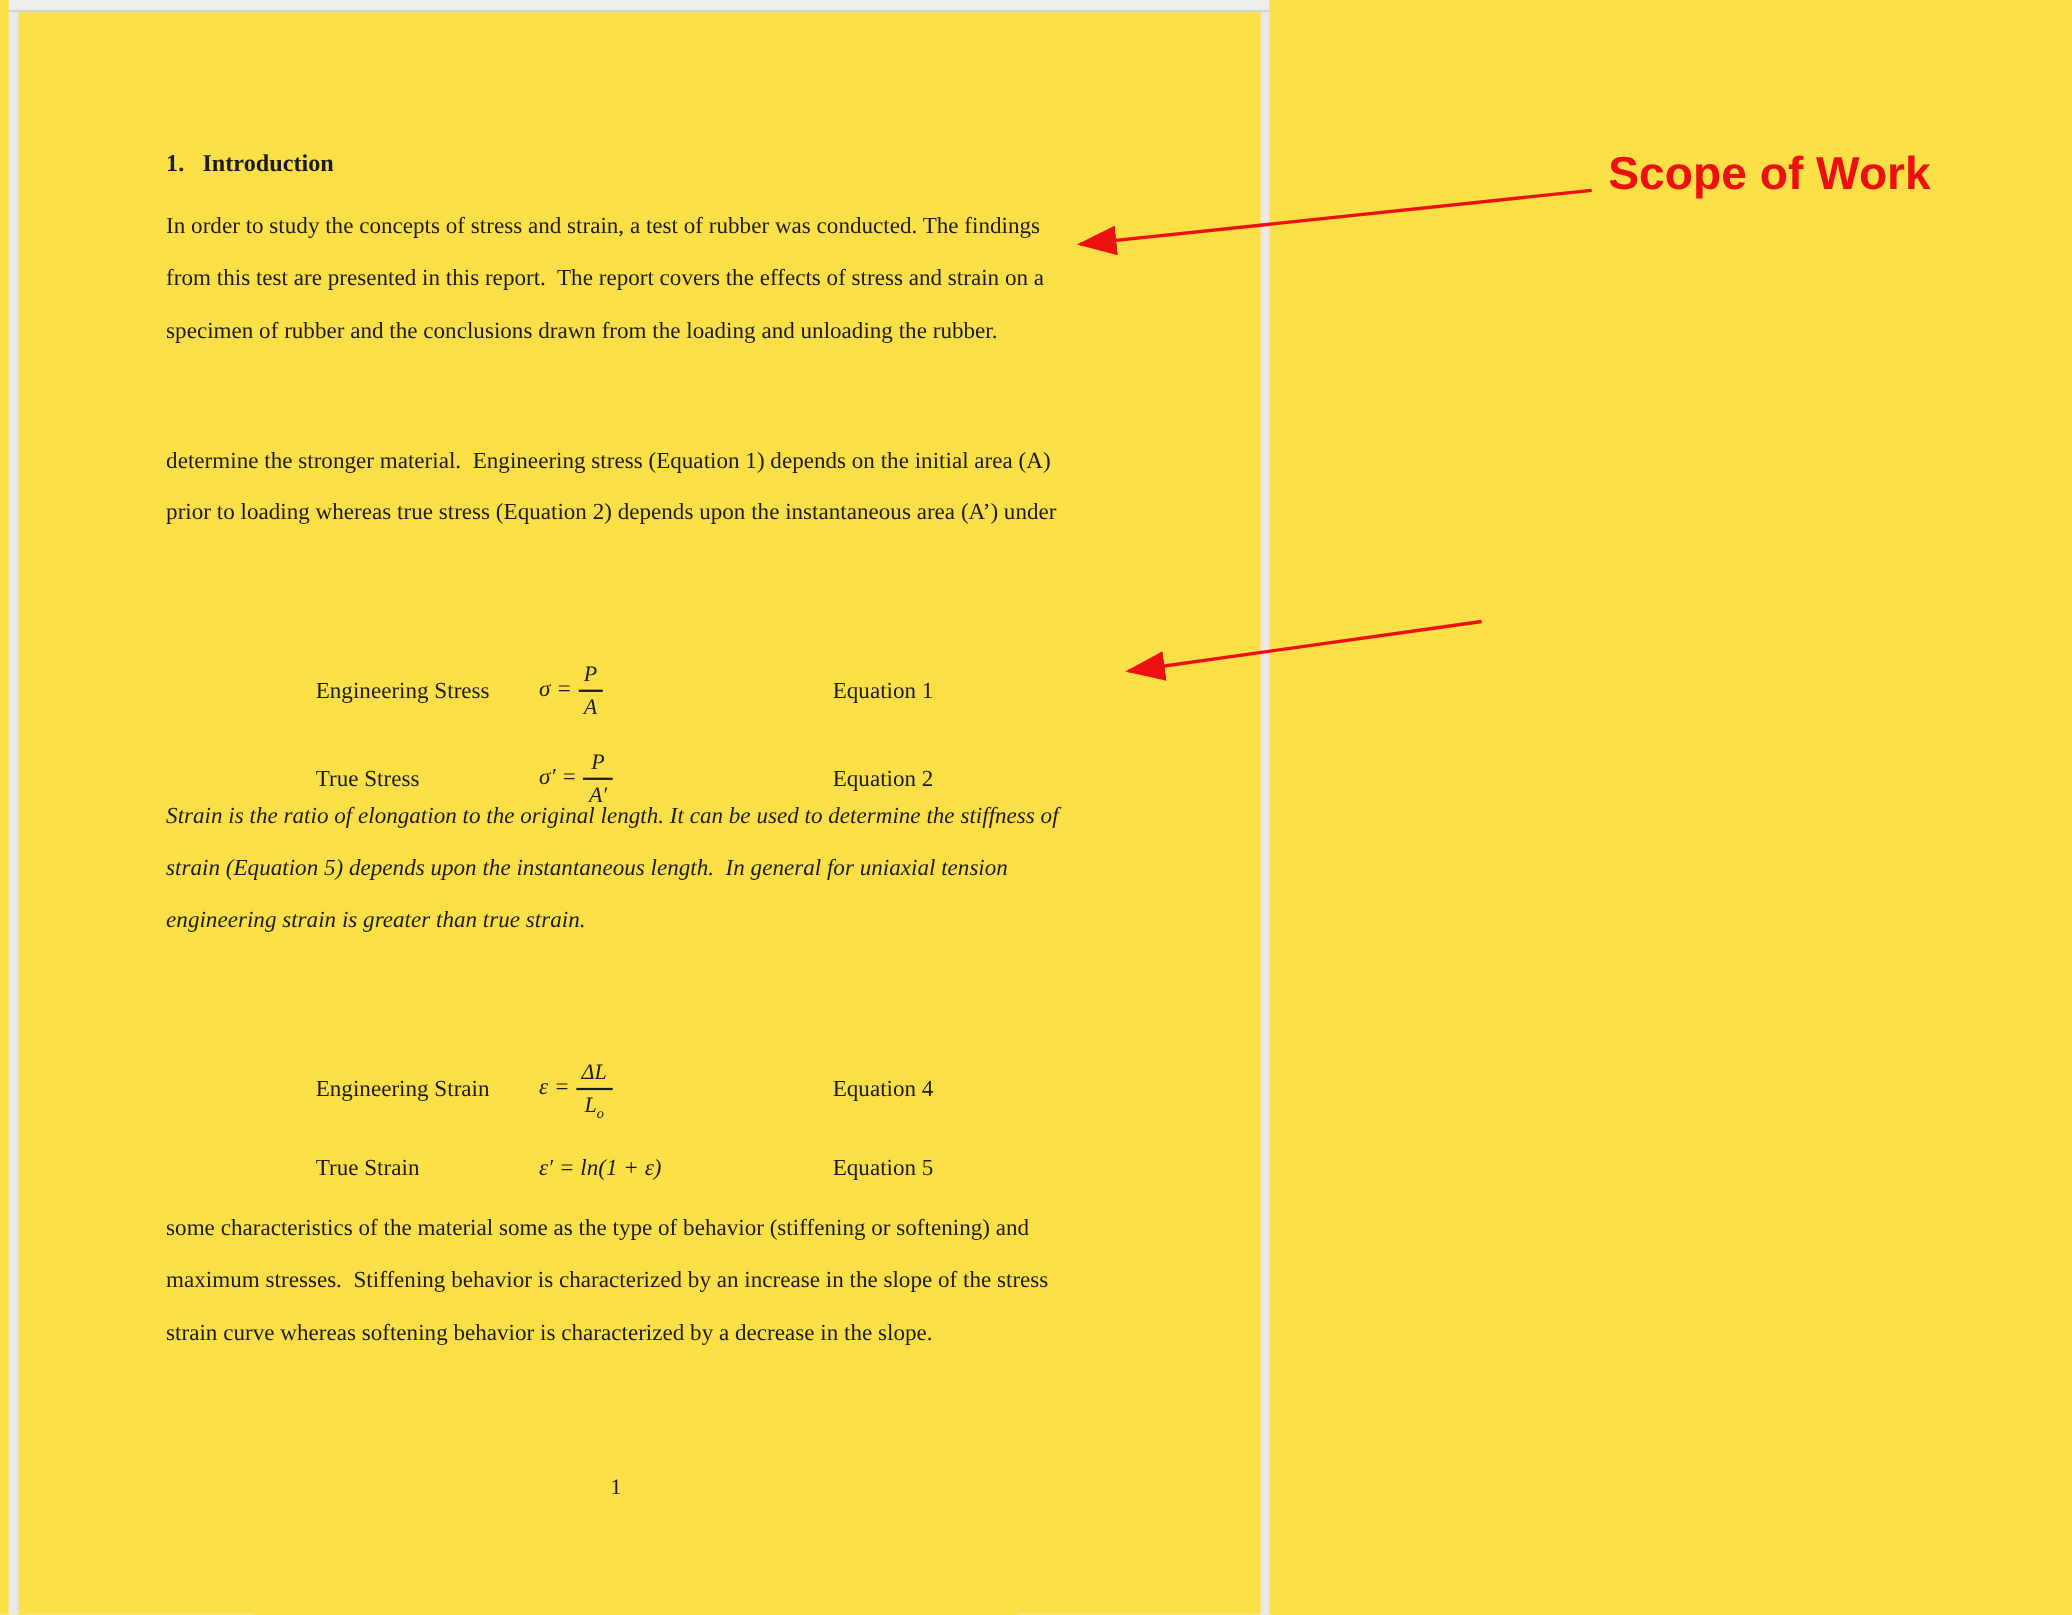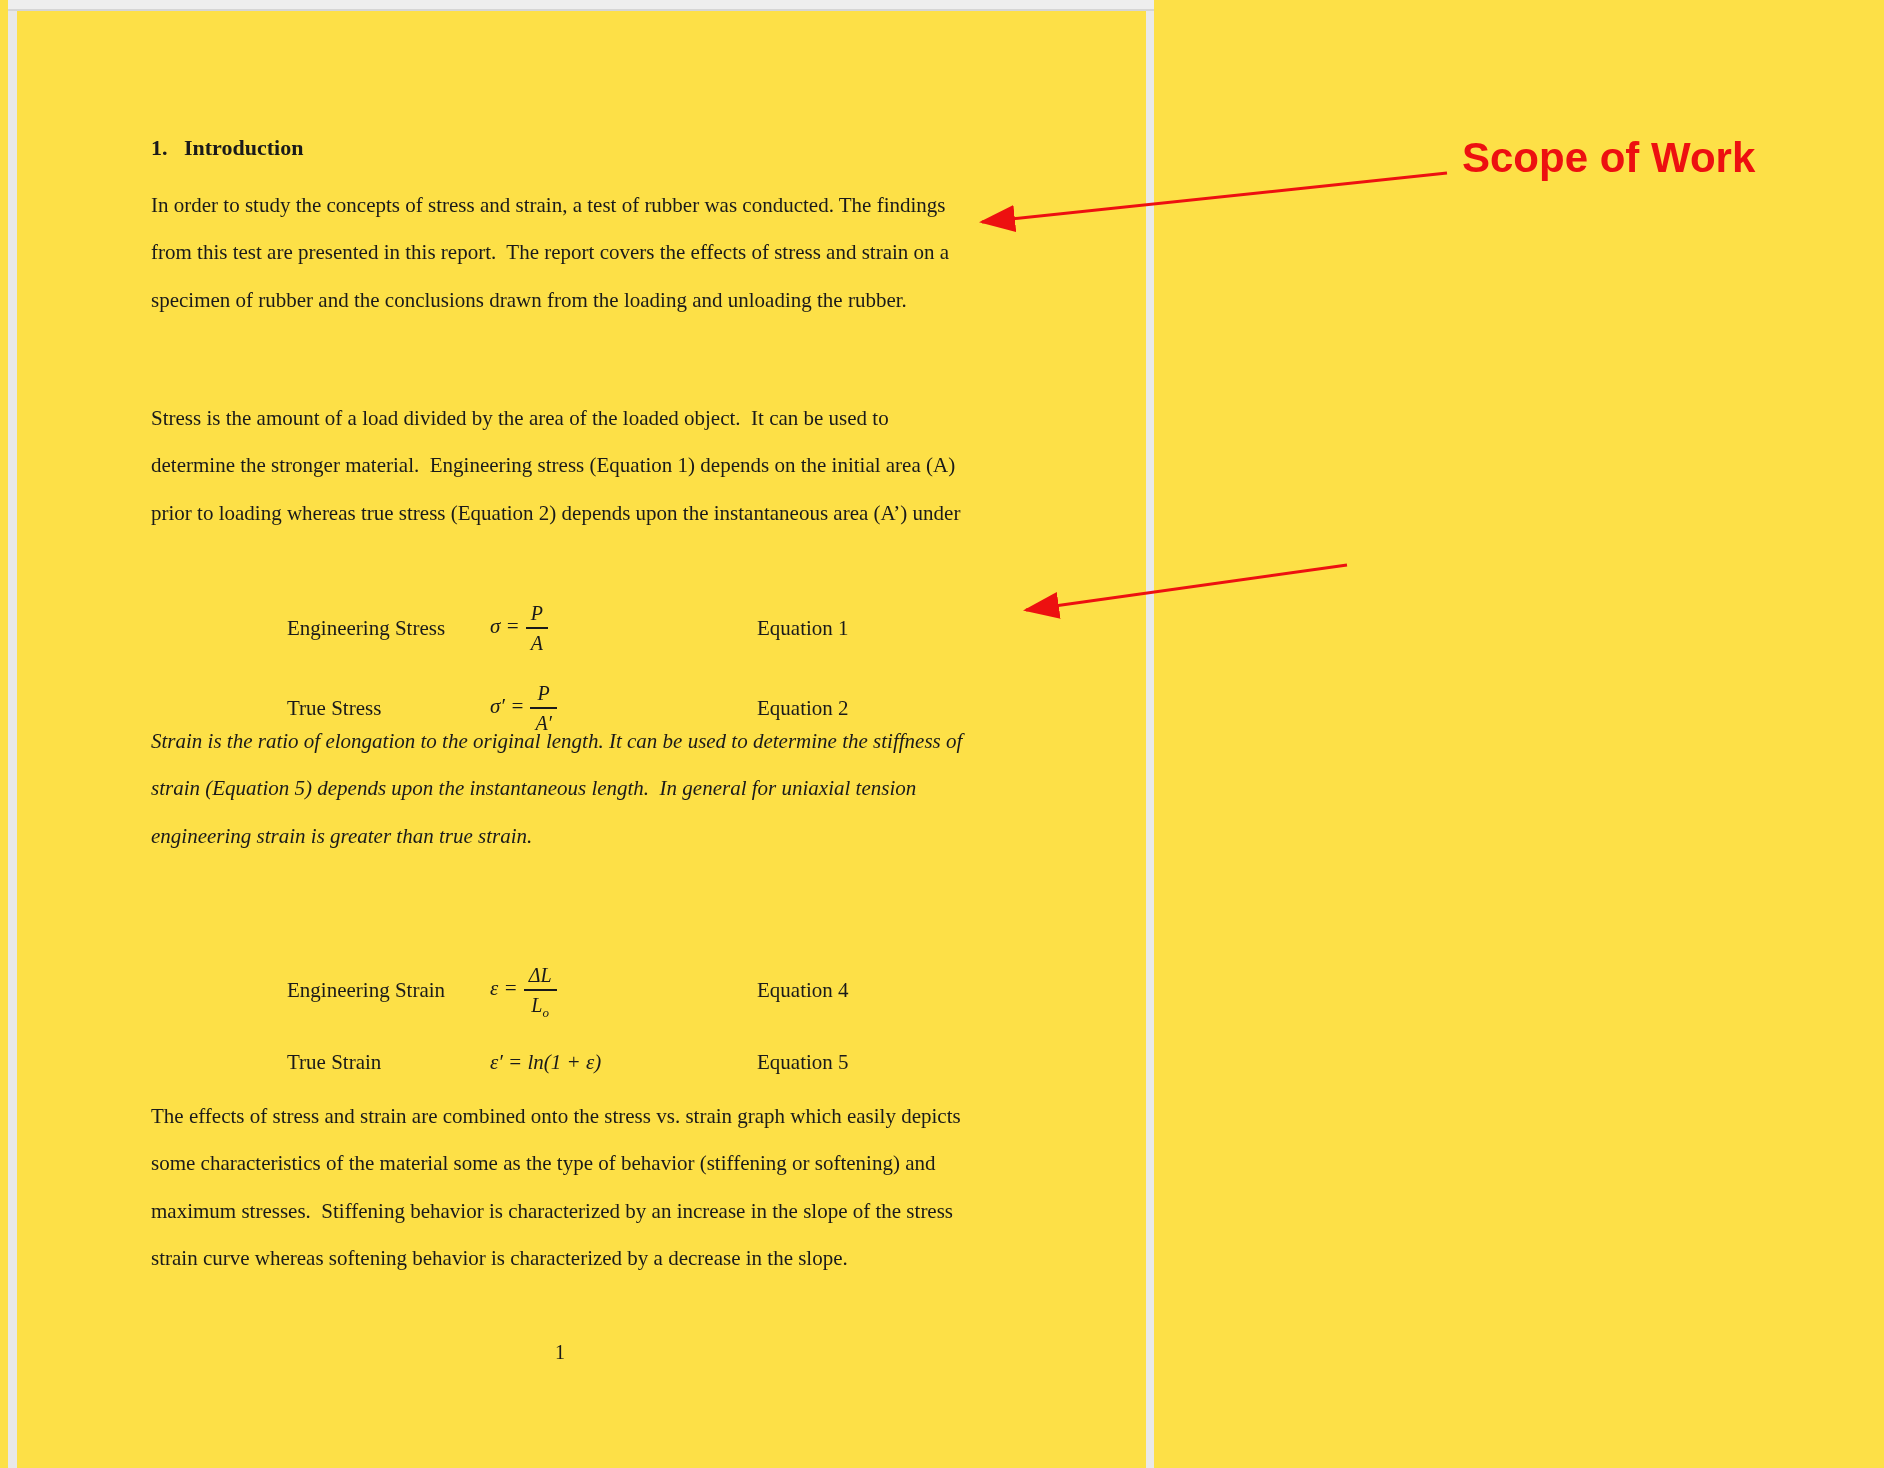--- a/index.html
+++ b/index.html
@@ -46,21 +46,20 @@
 
   <div class="heading">1.&nbsp;&nbsp;&nbsp;Introduction</div>
 
   <div id="p1" class="para">
     <div class="doc-line">In order to study the concepts of stress and strain, a test of rubber was conducted. The findings</div>
     <div class="doc-line">from this test are presented in this report.&nbsp; The report covers the effects of stress and strain on a</div>
     <div class="doc-line">specimen of rubber and the conclusions drawn from the loading and unloading the rubber.</div>
   </div>
 
   <div id="p2" class="para">
-    <div class="doc-line">Stress is the amount of a load divided by the area of the loaded object.&nbsp; It can be used to</div>
     <div class="doc-line">determine the stronger material.&nbsp; Engineering stress (Equation 1) depends on the initial area (A)</div>
     <div class="doc-line">prior to loading whereas true stress (Equation 2) depends upon the instantaneous area (A’) under</div>
   </div>
 
   <div id="eq1" class="eq-row">
     <span class="eq-label">Engineering Stress</span>
     <span class="eq-formula">
       <span>σ =</span><span class="frac">
           <span class="num">P</span>
           <span class="bar"></span>
@@ -100,21 +99,20 @@
     <span class="eq-number">Equation 4</span>
   </div>
 
   <div id="eq5" class="eq-row">
     <span class="eq-label">True Strain</span>
     <span class="eq-formula">ε′ = ln(1 + ε)</span>
     <span class="eq-number">Equation 5</span>
   </div>
 
   <div id="p4" class="para">
-    <div class="doc-line">The effects of stress and strain are combined onto the stress vs. strain graph which easily depicts</div>
     <div class="doc-line">some characteristics of the material some as the type of behavior (stiffening or softening) and</div>
     <div class="doc-line">maximum stresses.&nbsp; Stiffening behavior is characterized by an increase in the slope of the stress</div>
     <div class="doc-line">strain curve whereas softening behavior is characterized by a decrease in the slope.</div>
   </div>
 
   <div class="page-number">1</div>
 
   <div class="ann scope-note">Scope of Work</div>
 
 

